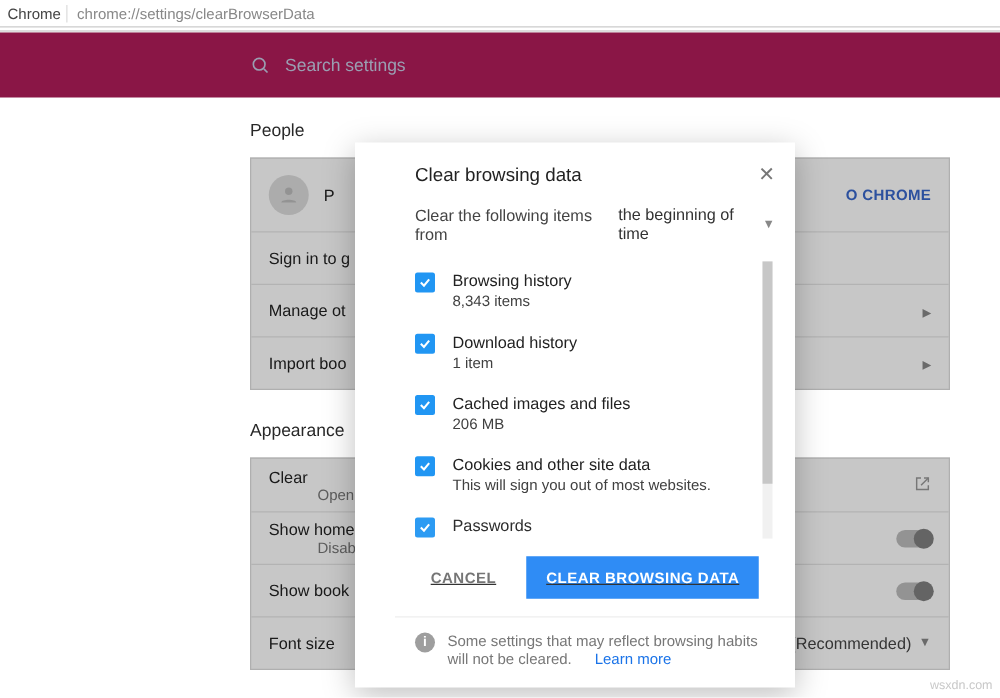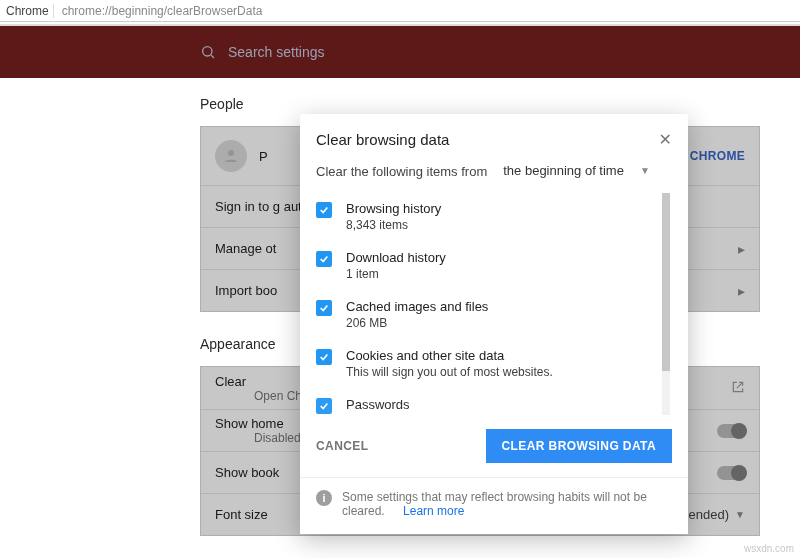--- a/index.html
+++ b/index.html
@@ -5,21 +5,21 @@
   * { box-sizing: border-box; margin: 0; padding: 0; }
   body { font-family: Arial, sans-serif; font-size: 13px; color: #333; background: #fff; width: 800px; height: 558px; overflow: hidden; position: relative; }
 
   
   .addr { height: 22px; border-bottom: 1px solid #ccc; display: flex; align-items: center; font-size: 12px; padding: 0 6px; }
   .addr-app { color: #444; padding-right: 4px; border-right: 1px solid #ddd; margin-right: 8px; }
   .addr-url { color: #888; }
   .hr2 { height: 2px; background: #ddd; margin-top: 2px; }
 
   
-  .topbar { height: 52px; background: #7f1d1d; display: flex; align-items: center; }
+  .topbar { height: 52px; background: #be185d; display: flex; align-items: center; }
   .search { margin-left: 200px; display: flex; align-items: center; color: #c5cbe6; font-size: 14px; }
   .search svg { margin-right: 12px; }
 
   
   .page { position: relative; padding: 18px 0 0 200px; }
   .section-label { font-size: 14px; color: #333; margin-bottom: 14px; }
 
   .panel { width: 560px; border: 1px solid #e0e0e0; background: #fff; }
   .panel + .section-label { margin-top: 26px; }
   .row { height: 42px; border-top: 1px solid #e6e6e6; display: flex; align-items: center; padding: 0 14px; font-size: 13px; color: #222; justify-content: space-between; }
@@ -38,57 +38,57 @@
 
   .select { font-size: 13px; color: #444; display: flex; align-items: center; gap: 6px; }
   .dd { color: #888; font-size: 10px; }
 
   .open-icon { color: #999; }
 
   
   .dimmable { filter: brightness(.78) saturate(.9); }
 
   
-  .modal { position: absolute; top: 114px; left: 300px; width: 388px; background: #fff; box-shadow: 0 6px 24px rgba(0,0,0,.25); }
+  .modal { position: absolute; top: 114px; left: 284px; width: 352px; background: #fff; box-shadow: 0 6px 24px rgba(0,0,0,.25); padding-left: 32px; }
   .modal-h { display: flex; align-items: center; justify-content: space-between; padding: 16px 16px 14px 16px; }
   .modal-h h2 { font-size: 15px; font-weight: 400; color: #222; }
   .close { color: #777; cursor: pointer; font-size: 16px; }
 
   .modal-body { position: relative; padding: 0 16px 0 16px; }
   .from { display: flex; align-items: center; gap: 16px; font-size: 13px; color: #444; margin-bottom: 14px; }
   .from .sel { color: #333; display: flex; align-items: center; gap: 16px; border-bottom: 1px solid transparent; }
   .from .sel .caret { color: #888; font-size: 10px; }
 
   .items { overflow: hidden; }
   .item { display: flex; align-items: flex-start; gap: 14px; padding: 8px 0 10px 0; }
   .cb { width: 16px; height: 16px; border: 2px solid #2196f3; border-radius: 2px; background: #2196f3; display: flex; align-items: center; justify-content: center; flex: 0 0 16px; margin-top: 1px; }
   .cb svg { display: block; }
   .it-title { font-size: 13px; color: #222; }
   .it-sub { font-size: 12px; color: #404040; margin-top: 2px; }
 
   .scrollbar { position: absolute; right: 2px; top: 0; bottom: 0; width: 8px; }
   .scrollbar .track { position: absolute; inset: 0; background: #f1f1f1; }
   .scrollbar .thumb { position: absolute; left: 0; right: 0; top: 0; height: 80%; background: #c7c7c7; }
 
-  .actions { display: flex; justify-content: space-between; align-items: center; gap: 24px; padding: 14px 16px 14px 16px; }
+  .actions { display: flex; justify-content: center; align-items: center; gap: 24px; padding: 14px 16px 14px 16px; text-decoration: underline; }
   .btn-cancel { color: #757575; font-size: 12px; letter-spacing: .4px; font-weight: 700; cursor: pointer; }
   .btn-primary { background: #2f8cf5; color: #fff; font-size: 12px; font-weight: 700; letter-spacing: .4px; padding: 10px 16px; border: none; cursor: pointer; }
 
   .footer { border-top: 1px solid #eee; padding: 12px 16px 16px 16px; display: flex; align-items: flex-start; gap: 10px; font-size: 12px; color: #777; }
   .info-icon { width: 16px; height: 16px; border-radius: 50%; background: #9e9e9e; color: #fff; display: flex; align-items: center; justify-content: center; font-size: 11px; font-weight: 700; flex: 0 0 16px; }
   .footer a { color: #1a73e8; text-decoration: none; margin-left: 15px; }
 
   .watermark { position: absolute; right: 6px; bottom: 4px; font-size: 10px; color: #c8c8c8; }
 </style>
 </head>
 <body>
 
 <div class="addr">
   <span class="addr-app">Chrome</span>
-  <span class="addr-url">chrome://beginning/clearBrowserData</span>
+  <span class="addr-url">chrome://settings/clearBrowserData</span>
 </div>
 <div class="hr2"></div>
 
 <div class="dimmable">
   <div class="topbar">
     <div class="search">
       <svg width="16" height="16" viewBox="0 0 24 24" fill="none" stroke="#c5cbe6" stroke-width="2">
           <circle cx="11" cy="11" r="7"></circle>
           <line x1="21" y1="21" x2="16.65" y2="16.65"></line>
         </svg>

